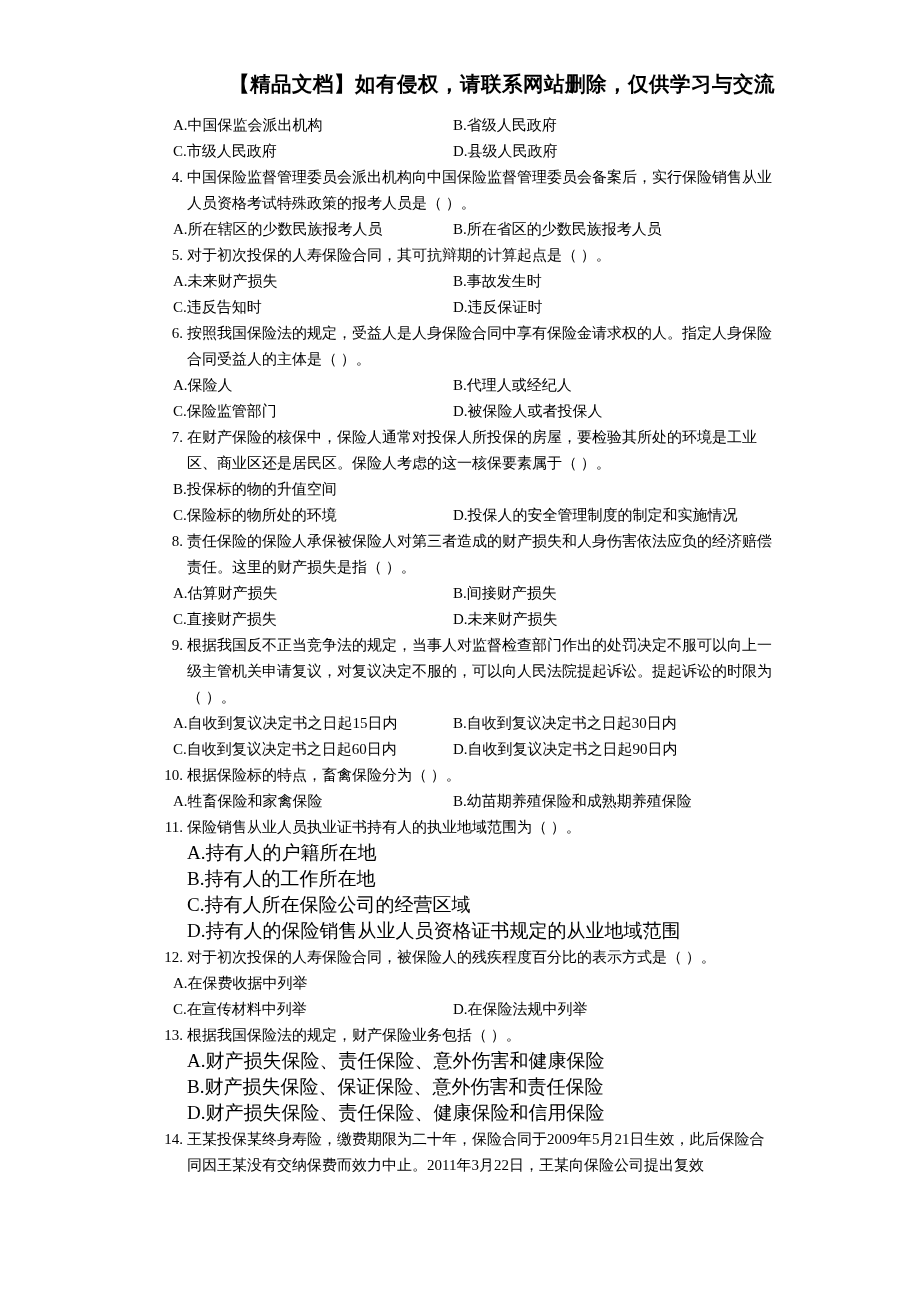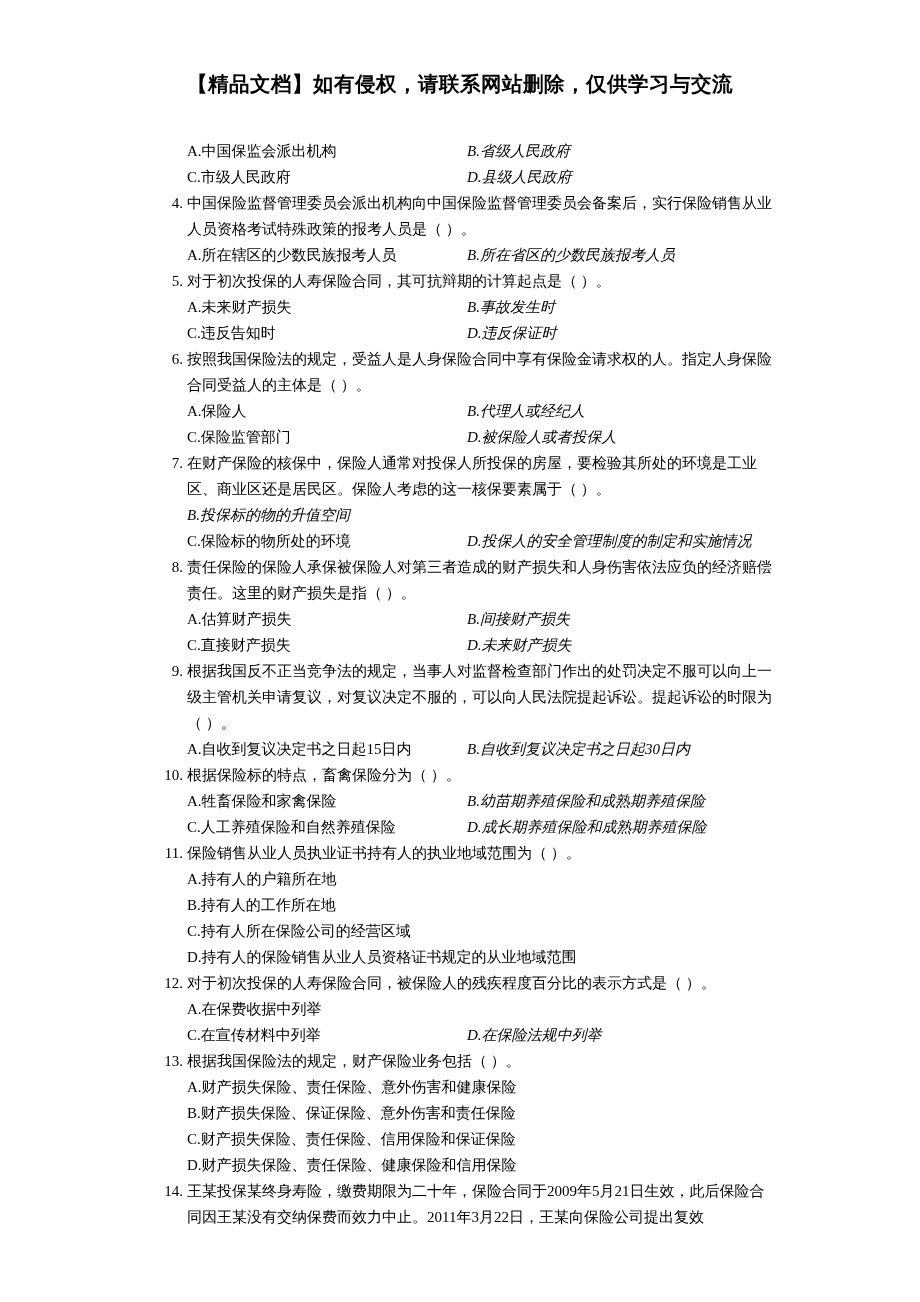--- a/index.html
+++ b/index.html
@@ -9,50 +9,50 @@
     font-family: "SimSun", "宋体", serif;
     width: 920px;
     min-height: 1302px;
     box-sizing: border-box;
     color: #000;
   }
   .page {
     padding: 70px 145px 40px 145px;
   }
   .header {
-    text-align: center;
+    text-align: right;
     font-size: 20.5px;
     font-weight: bold;
-    margin-bottom: 40px;
+    margin-bottom: 14px;
     letter-spacing: 0.5px;
   }
   .options-2col {
     display: flex;
-    margin-left: 42px;
+    margin-left: 28px;
     font-size: 15px;
     line-height: 26px;
   }
   .col-a { width: 280px; }
-  .col-b { flex: 1; font-style: italic; }
+  .col-b { flex: 1; }
   .question {
     font-size: 15px;
     line-height: 26px;
     display: flex;
   }
   .qnum {
     width: 42px;
     flex-shrink: 0;
     text-align: right;
     padding-right: 4px;
     box-sizing: border-box;
   }
   .qtext { flex: 1; }
   .options-1col {
     margin-left: 42px;
-    font-size: 15px;
+    font-size: 19px;
     line-height: 26px;
   }
 </style>
 </head>
 <body>
 
 <div class="page">
 
   <div class="header">【精品文档】如有侵权，请联系网站删除，仅供学习与交流</div>
 
@@ -126,32 +126,32 @@
   </div>
 
   <div class="question">
     <div class="qnum">9.</div>
     <div class="qtext">根据我国反不正当竞争法的规定，当事人对监督检查部门作出的处罚决定不服可以向上一级主管机关申请复议，对复议决定不服的，可以向人民法院提起诉讼。提起诉讼的时限为（ ）。</div>
   </div>
   <div class="options-2col">
     <div class="col-a">A.自收到复议决定书之日起15日内</div>
     <div class="col-b">B.自收到复议决定书之日起30日内</div>
   </div>
+  <div class="options-2col">
+    <div class="col-a">C.自收到复议决定书之日起60日内</div>
+    <div class="col-b">D.自收到复议决定书之日起90日内</div>
+  </div>
 
   <div class="question">
     <div class="qnum">10.</div>
     <div class="qtext">根据保险标的特点，畜禽保险分为（ ）。</div>
   </div>
   <div class="options-2col">
     <div class="col-a">A.牲畜保险和家禽保险</div>
     <div class="col-b">B.幼苗期养殖保险和成熟期养殖保险</div>
-  </div>
-  <div class="options-2col">
-    <div class="col-a">C.人工养殖保险和自然养殖保险</div>
-    <div class="col-b">D.成长期养殖保险和成熟期养殖保险</div>
   </div>
 
   <div class="question">
     <div class="qnum">11.</div>
     <div class="qtext">保险销售从业人员执业证书持有人的执业地域范围为（ ）。</div>
   </div>
   <div class="options-1col">A.持有人的户籍所在地</div>
   <div class="options-1col">B.持有人的工作所在地</div>
   <div class="options-1col">C.持有人所在保险公司的经营区域</div>
   <div class="options-1col">D.持有人的保险销售从业人员资格证书规定的从业地域范围</div>
@@ -167,21 +167,20 @@
     <div class="col-a">C.在宣传材料中列举</div>
     <div class="col-b">D.在保险法规中列举</div>
   </div>
 
   <div class="question">
     <div class="qnum">13.</div>
     <div class="qtext">根据我国保险法的规定，财产保险业务包括（ ）。</div>
   </div>
   <div class="options-1col">A.财产损失保险、责任保险、意外伤害和健康保险</div>
   <div class="options-1col">B.财产损失保险、保证保险、意外伤害和责任保险</div>
-  <div class="options-1col">C.财产损失保险、责任保险、信用保险和保证保险</div>
   <div class="options-1col">D.财产损失保险、责任保险、健康保险和信用保险</div>
 
   <div class="question">
     <div class="qnum">14.</div>
     <div class="qtext">王某投保某终身寿险，缴费期限为二十年，保险合同于2009年5月21日生效，此后保险合同因王某没有交纳保费而效力中止。2011年3月22日，王某向保险公司提出复效</div>
   </div>
 
 </div>
 
 </body></html>

